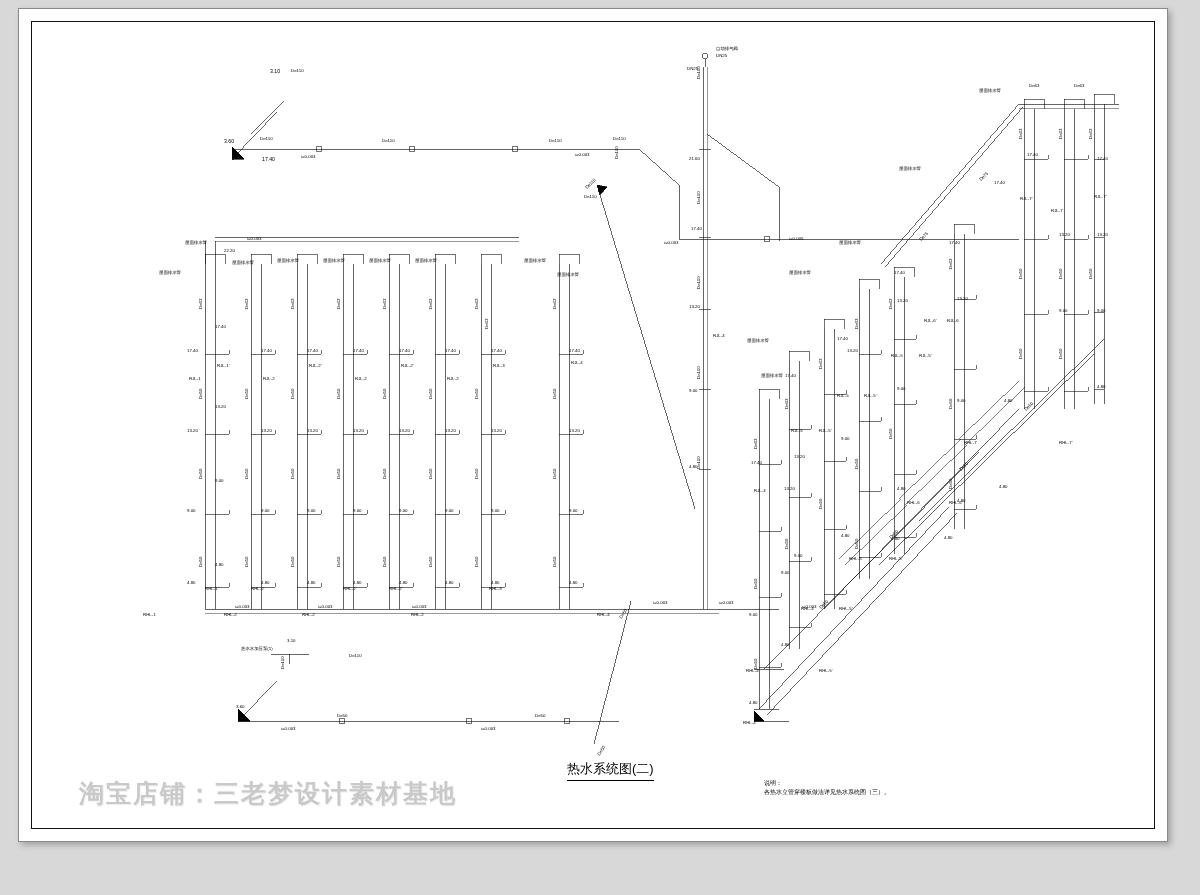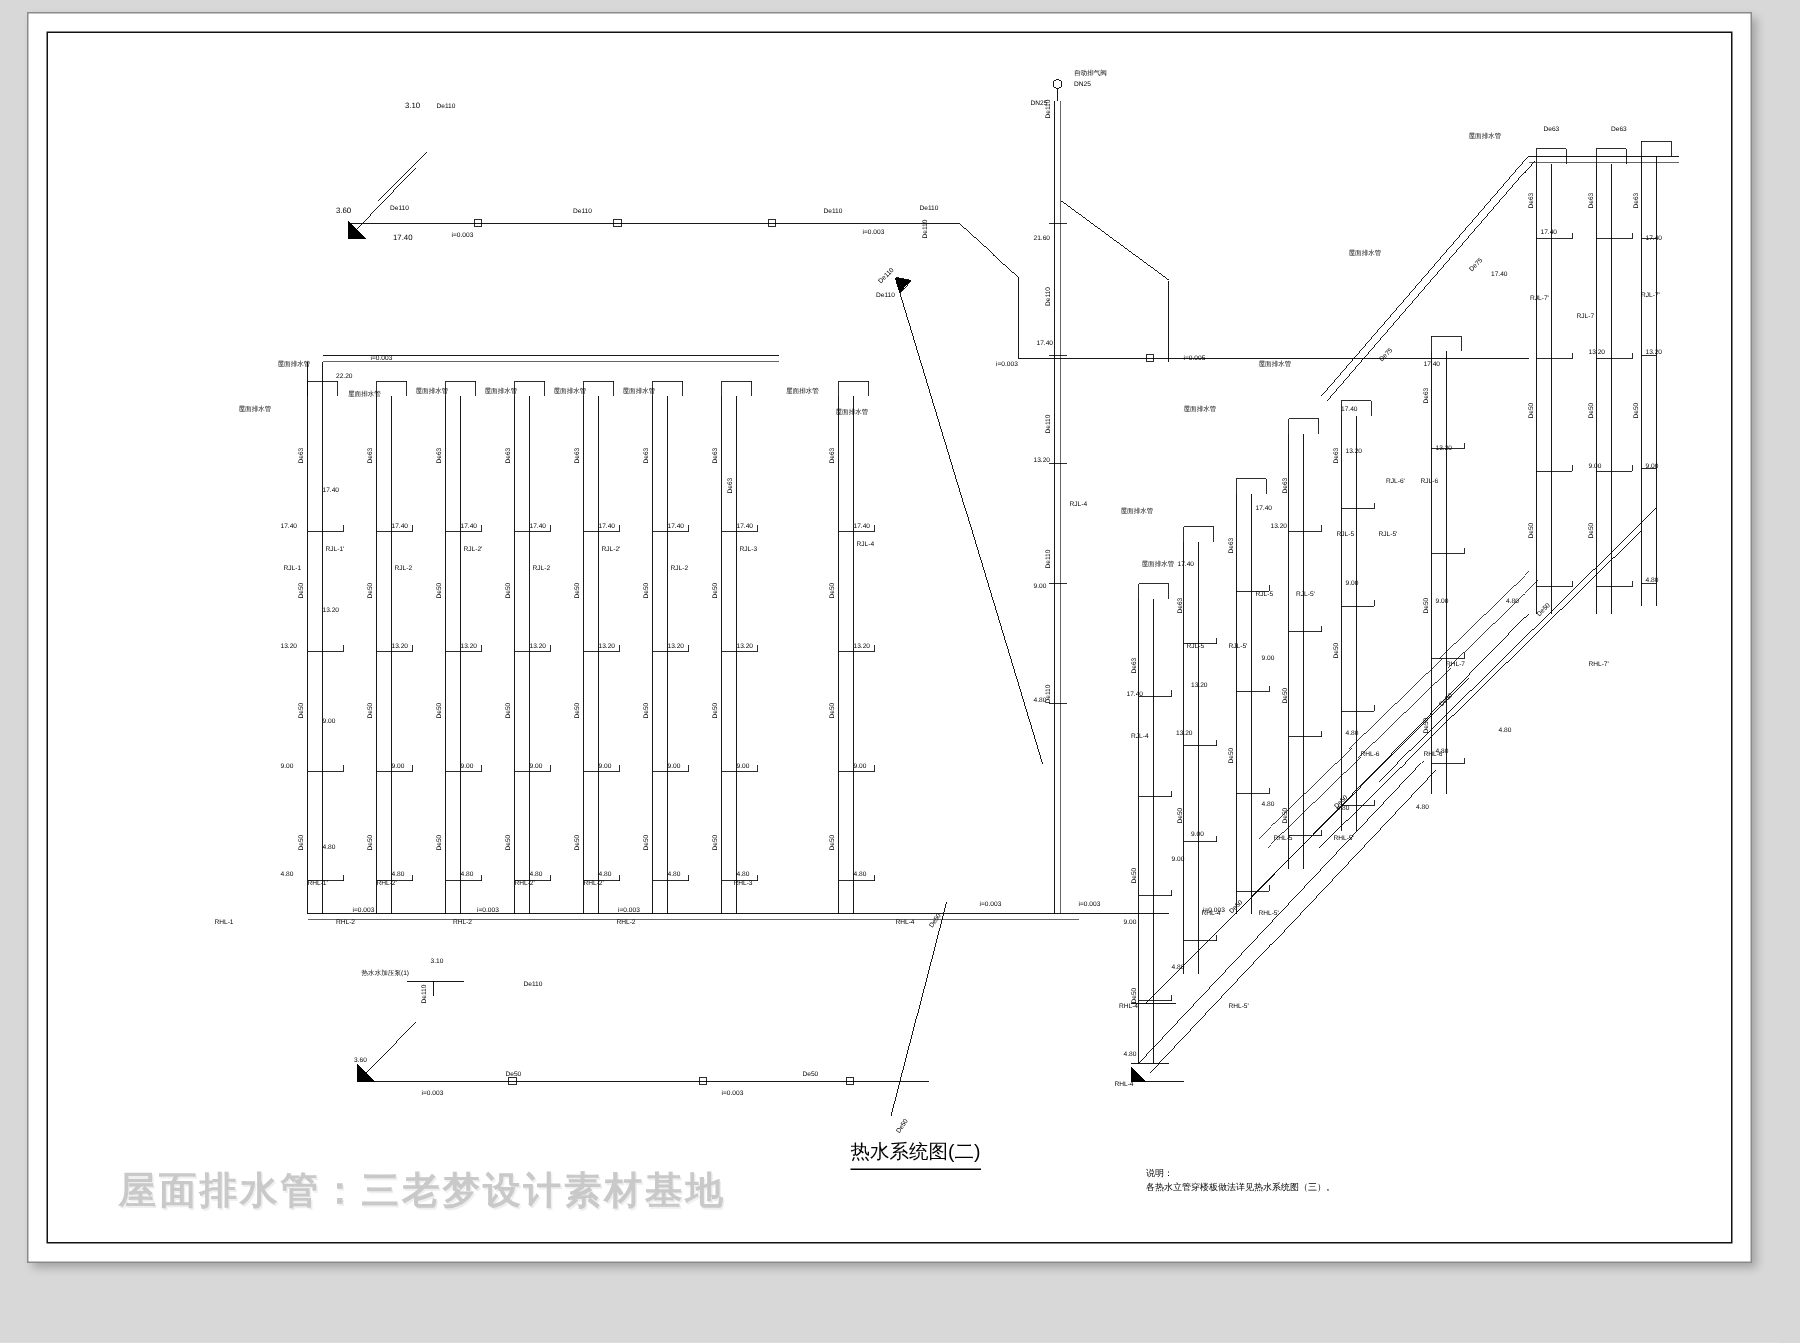--- a/index.html
+++ b/index.html
@@ -666,15 +666,15 @@
 
     <div class="title-block">
       <div class="t">热水系统图(二)</div>
     </div>
 
     <div class="note-block">
       <div>说明：</div>
       <div>各热水立管穿楼板做法详见热水系统图（三）。</div>
     </div>
 
-    <div class="watermark">屋面排水管：三老梦设计素材基地</div>
+    <div class="watermark">淘宝店铺：三老梦设计素材基地</div>
   </div>
 </div>
 
 </body></html>

